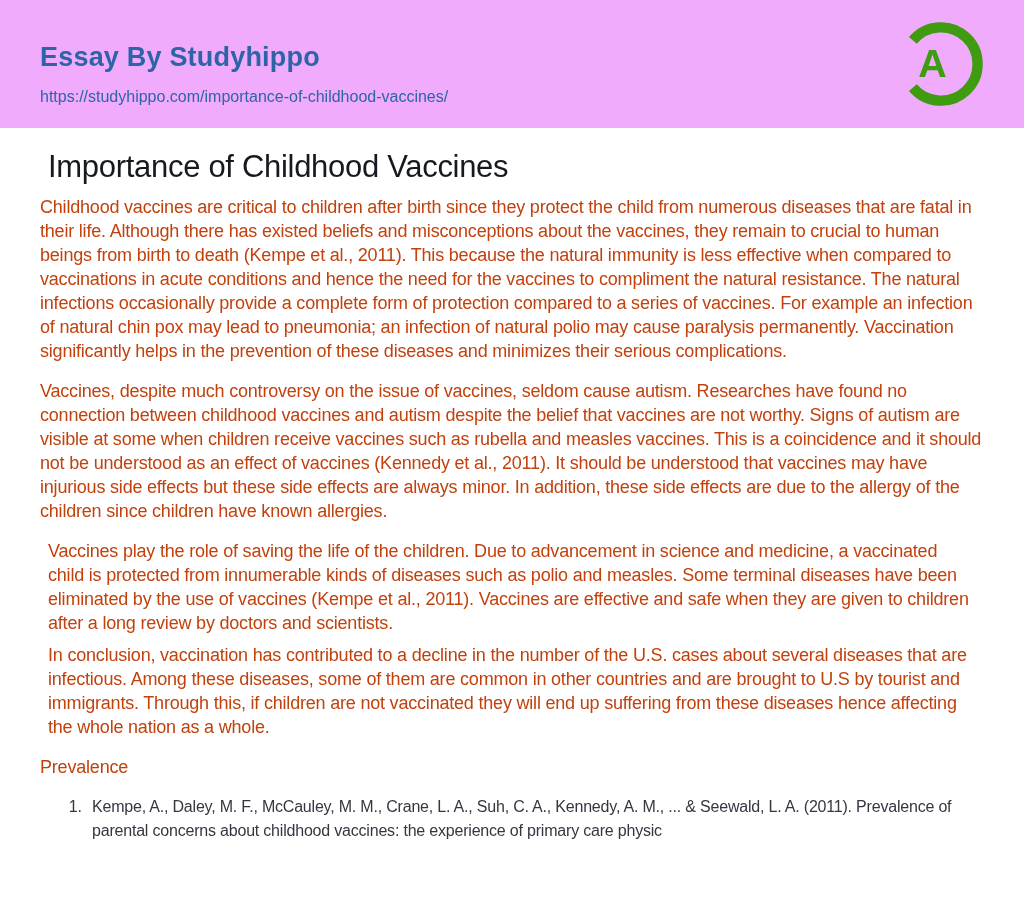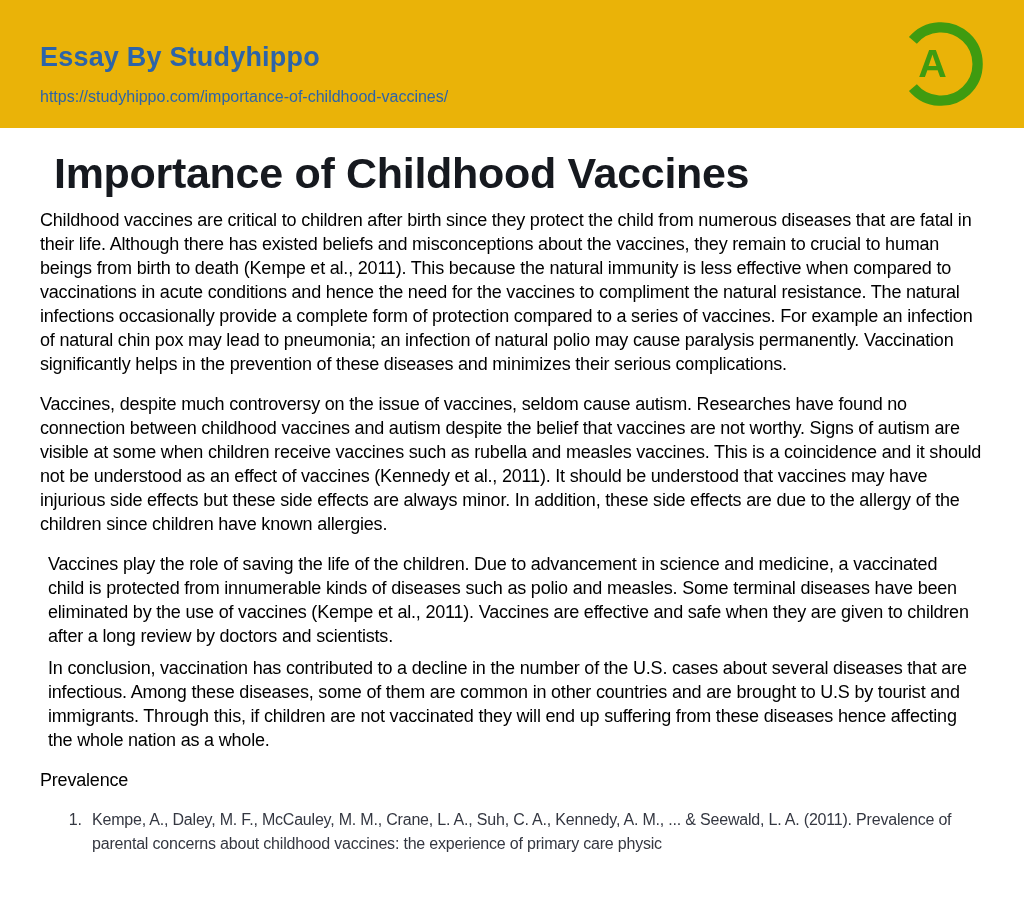--- a/index.html
+++ b/index.html
@@ -10,21 +10,21 @@
     font-family: "Liberation Sans", "DejaVu Sans", sans-serif;
     color: #343741;
     overflow: hidden;
   }
   .page { width: 1024px; height: 915px; position: relative; background: #ffffff; }
 
   
   header.site-header {
     position: relative;
     height: 128px;
-    background: #eab308;
+    background: #f0abfc;
   }
   .header-text { position: absolute; left: 40px; top: 42px; }
   .site-title {
     margin: 0;
     font-size: 27px;
     font-weight: 700;
     letter-spacing: 0.2px;
     color: #2d64a8;
   }
   .site-url {
@@ -40,32 +40,32 @@
     top: 17px;
     right: 36px;
     width: 94px;
     height: 94px;
   }
   .logo-wrap svg { width: 94px; height: 94px; display: block; }
 
   
   main.content { padding: 0 39px 0 40px; }
   .essay-title {
-    margin: 21px 0 10px 14px;
-    font-size: 43px;
-    font-weight: 700;
+    margin: 21px 0 10px 8px;
+    font-size: 31px;
+    font-weight: 400;
     letter-spacing: -0.3px;
     color: #16191f;
   }
   .body-text p {
     margin: 0 0 16px 0;
     font-size: 18px;
     line-height: 24px;
     letter-spacing: -0.2px;
-    color: #000000;
+    color: #c2410c;
     max-width: 946px;
   }
   .para-block p.joined { margin: 8px; }
   .para-block { margin: 0 0 16px 0; }
   .references-heading {
     margin: 16px 0 14px 0;
     font-size: 18px;
     line-height: 24px;
     color: #343741;
   }

